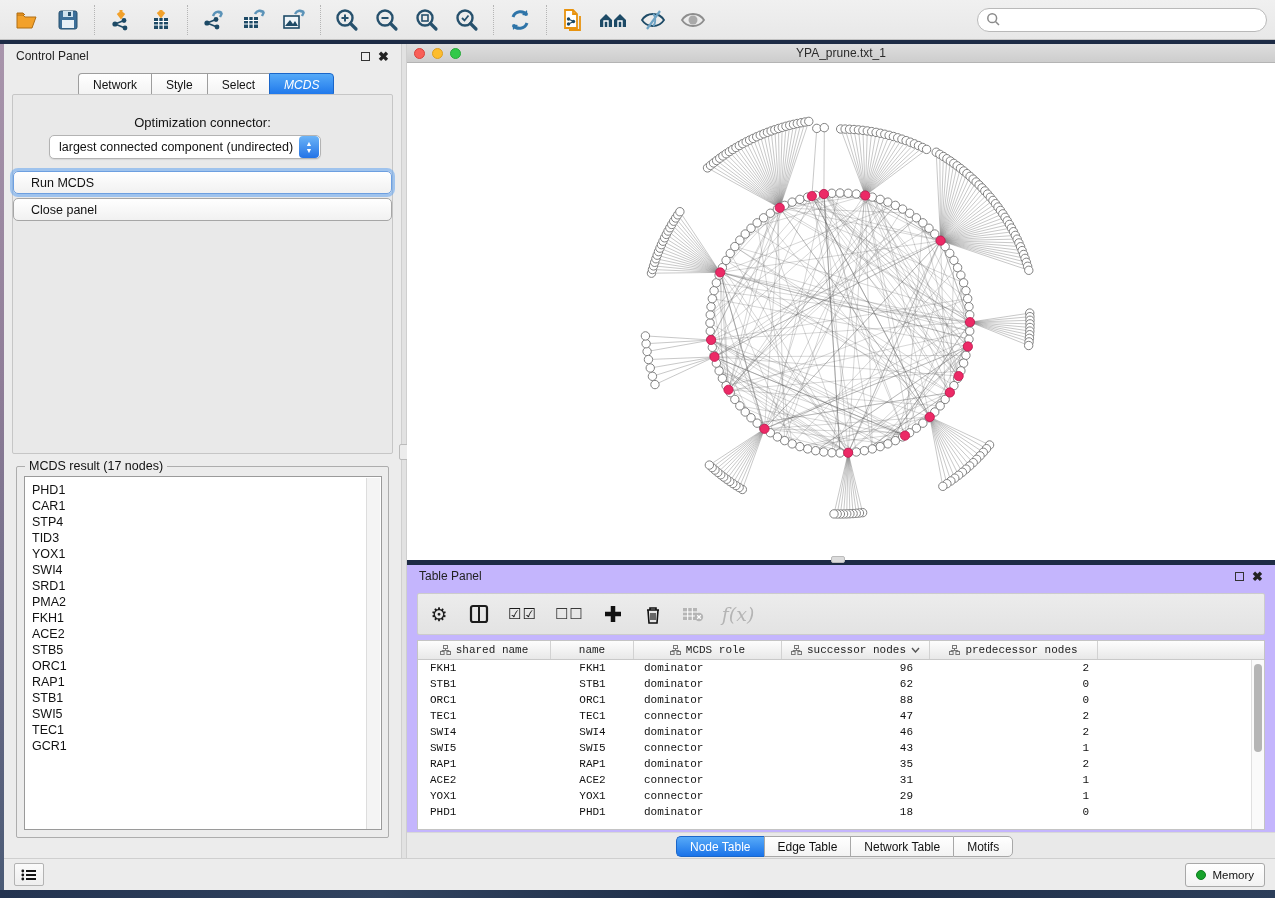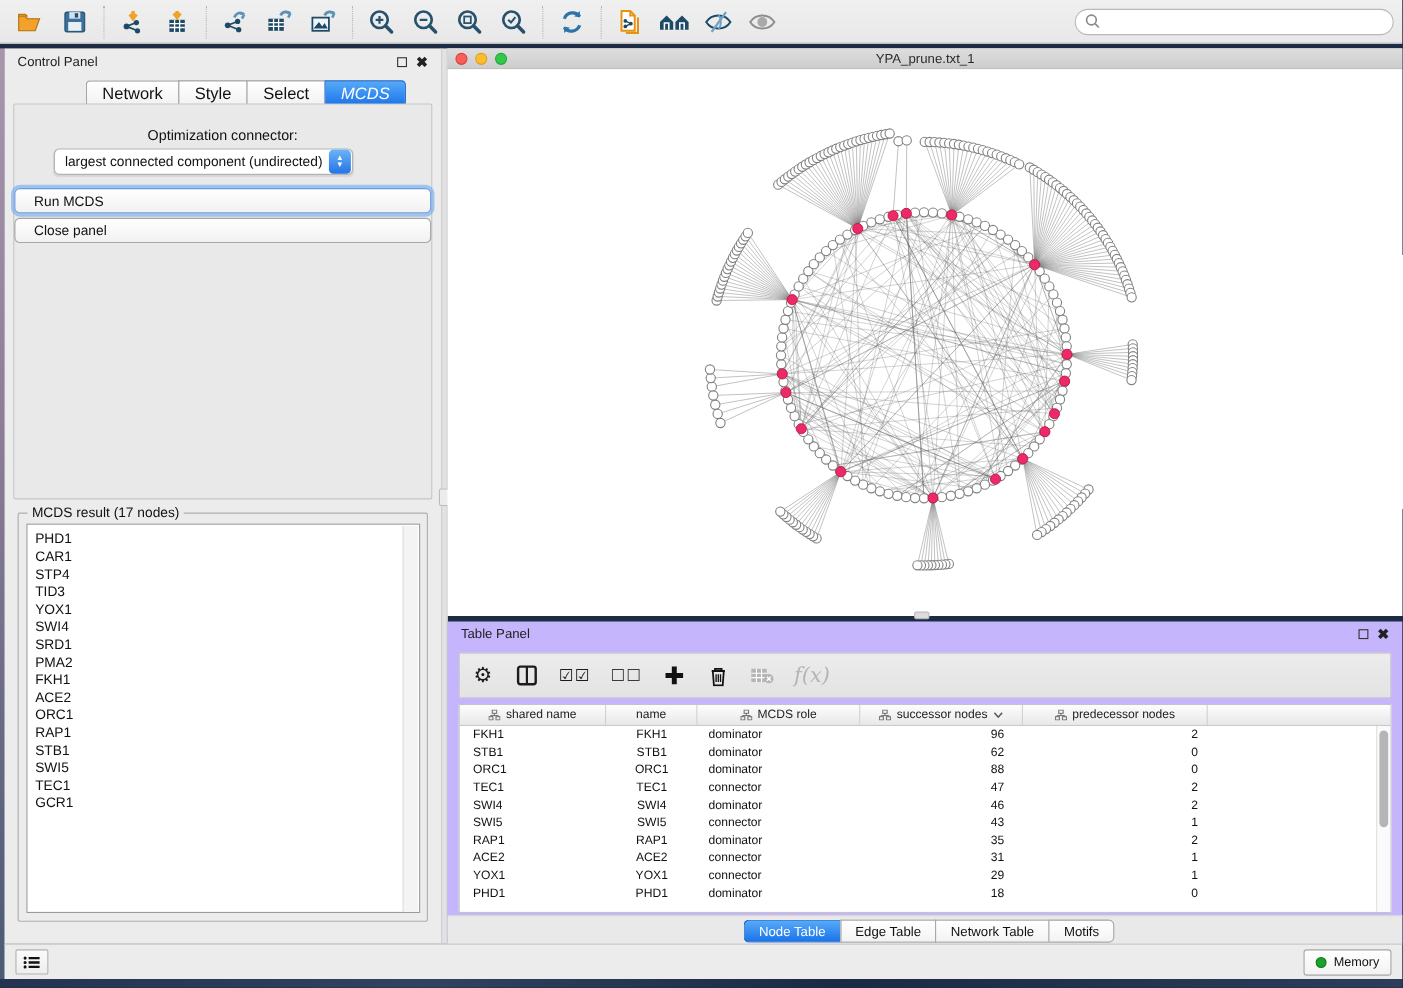--- a/index.html
+++ b/index.html
@@ -23,21 +23,21 @@
 
   
   #control-panel { left:4px; top:44px; width:397px; height:814px; background:#ececec; }
   #cp-titlebar { left:0; top:0; width:100%; height:24px; display:flex; align-items:center; padding:0 12px; }
   #cp-title { font-size:12px; color:#222; }
   .win-icons { margin-left:auto; display:flex; gap:8px; align-items:center; }
   .float-icon { width:9px; height:9px; border:1.5px solid #333; display:inline-block; }
   .close-icon { font-size:13px; font-weight:bold; color:#222; line-height:9px; }
 
   #cp-tabs { left:74px; top:29px; display:flex; }
-  .cp-tab { height:24px; padding:0 14px; font-size:15px; display:flex; align-items:center; justify-content:center;
+  .cp-tab { height:24px; padding:0 14px; font-size:12px; display:flex; align-items:center; justify-content:center;
     background:linear-gradient(#ffffff,#f2f2f2); border:1px solid #9d9d9d; border-right:none; color:#111; }
   .cp-tab:first-child { border-radius:4px 0 0 4px; }
   .cp-tab:last-child { border-radius:0 4px 4px 0; border-right:1px solid #9d9d9d; }
   .cp-tab.active { background:linear-gradient(#55aaf8,#1b74ea); color:#fff; border-color:#1a66c9;font-style:italic; }
 
   #cp-body { left:8px; top:50px; width:381px; height:360px; background:#e9e9e9; border:1px solid #c6c6c6; border-radius:2px; }
   #opt-label { top:20px; width:100%; text-align:center; font-size:13px; color:#111; }
   #opt-select { left:36px; top:40px; width:272px; height:24px; background:#fff; border:1px solid #b3b3b3;
     border-radius:5px; display:flex; align-items:center; font-size:12.5px; padding-left:9px; color:#111;
     box-shadow:0 1px 1px rgba(0,0,0,0.08); }
@@ -76,21 +76,21 @@
   #tp-titlebar { left:0; top:0; width:100%; height:22px; display:flex; align-items:center; padding:0 12px; }
   #tp-title { font-size:12px; color:#222; }
   #tp-toolbar { left:10px; top:28px; width:848px; height:42px; background:linear-gradient(#ececec,#e3e3e3);
     border:1px solid #cccccc; border-radius:2px; display:flex; align-items:center; padding:0 10px; gap:18px; }
   .tpi { display:flex; align-items:center; justify-content:center; min-width:22px; height:26px; }
   .gear-glyph { font-size:19px; color:#1c1c1c; }
   .check-glyph { font-size:15px; color:#1c1c1c; letter-spacing:1px; }
   .uncheck-glyph { font-size:15px; color:#3a3a3a; letter-spacing:1px; }
   .fx-glyph { font-family:"DejaVu Serif", serif; font-style:italic; font-size:19px; color:#b4b4b4; }
 
-  #tp-table { left:10px; top:75px; width:848px; height:190px; background:#fff; border:1px solid #c4c4c4; overflow:hidden; }
+  #tp-table { left:10px; top:75px; width:848px; height:190px; background:#fff; border:1px solid #c4c4c4; overflow:hidden;font-family:Liberation Mono, monospace; }
   #thead { display:flex; height:19px; background:linear-gradient(#fdfdfd,#e8e8e8); border-bottom:1px solid #c9c9c9; }
   .th { display:flex; align-items:center; justify-content:center; gap:5px; font-size:11px; color:#222;
     border-right:1px solid #d2d2d2; height:100%; }
   .th .colicon { flex:0 0 auto; }
   #tbody .tr { display:flex; height:16px; align-items:center; }
   #tbody .td { font-size:11px; color:#111; height:16px; line-height:16px; white-space:nowrap; overflow:hidden; }
   #table-vscroll { position:absolute; right:0; top:19px; width:13px; height:169px; background:#fafafa; border-left:1px solid #e0e0e0; }
   #table-vthumb { position:absolute; left:2px; top:4px; width:8px; height:88px; background:#b5b5b5; border-radius:4px; }
 
   #tp-tabs-strip { left:0; top:267px; width:868px; height:26px; background:#e9e9e9; border-top:1px solid #d8d8d8; }
@@ -286,20 +286,21 @@
           <li>PHD1</li>
           <li>CAR1</li>
           <li>STP4</li>
           <li>TID3</li>
           <li>YOX1</li>
           <li>SWI4</li>
           <li>SRD1</li>
           <li>PMA2</li>
           <li>FKH1</li>
           <li>ACE2</li>
+          <li>STB5</li>
           <li>ORC1</li>
           <li>RAP1</li>
           <li>STB1</li>
           <li>SWI5</li>
           <li>TEC1</li>
           <li>GCR1</li>
         </ul>
       <div id="mcds-scroll"></div>
     </div>
   </div>

